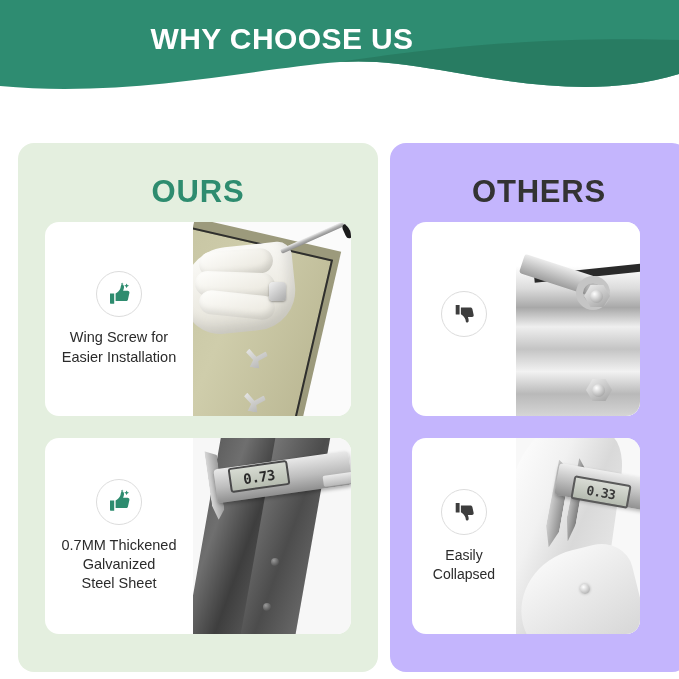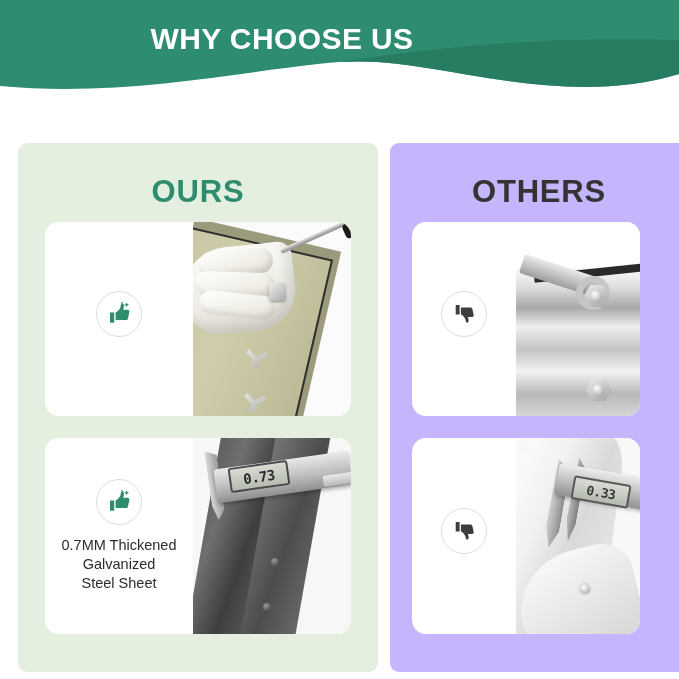--- a/index.html
+++ b/index.html
@@ -31,21 +31,21 @@
     font-size: 30px;
     font-weight: bold;
     letter-spacing: 0.4px;
     font-family: "Liberation Sans", sans-serif;
     z-index: 3;
   }
 
   
   .panel {
     position: absolute;
-    border-radius: 9px;
+    border-radius: 16px;
   }
   .panel-ours {
     left: 18px; top: 143px;
     width: 360px; height: 529px;
     background: #e4efdf;
   }
   .panel-others {
     left: 390px; top: 143px;
     width: 298px; height: 529px;
     background: #c4b5fd;
@@ -412,20 +412,22 @@
             <path d="M9.6 12.6 c2.1 -1.1 4.2 -3.4 4.9 -5.6 c0.35 -1.1 0.25 -2.3 0.85 -2.9
                      c0.8 -0.8 2.2 -0.35 2.5 0.75 c0.45 1.6 -0.1 3.4 -0.75 4.9 h4.55
                      c1.15 0 2 1.05 1.75 2.15 l-1.45 6.6 c-0.2 0.95 -1.05 1.6 -2 1.6
                      H9.6 Z" fill="#2e8c6f"></path>
             <path d="M20.6 2.4 l0.75 1.7 l1.7 0.75 l-1.7 0.75 l-0.75 1.7 l-0.75 -1.7
                      l-1.7 -0.75 l1.7 -0.75 Z" fill="#2e8c6f"></path>
             <path d="M16.1 1.6 l0.45 1.0 l1.0 0.45 l-1.0 0.45 l-0.45 1.0 l-0.45 -1.0
                      l-1.0 -0.45 l1.0 -0.45 Z" fill="#2e8c6f"></path>
           </svg>
         </div>
+        <div class="card-label">Wing Screw for
+Easier Installation</div>
       </div>
       <div class="card-photo-side photo-screw">
         <div class="ps-panel-edge"></div>
         <div class="ps-panel"></div>
         <div class="ps-wing ps-w1"></div>
         <div class="ps-wing ps-w2"></div>
         <div class="ps-hand"></div>
         <div class="ps-finger ps-f1"></div>
         <div class="ps-finger ps-f2"></div>
         <div class="ps-finger ps-f3"></div>
@@ -500,20 +502,22 @@
       <div class="card-text-side">
         <div class="badge-icon">
           <svg width="25" height="25" viewBox="0 0 27 27">
             <path d="M4 4.4 h4.2 v10.2 H4.6 a0.6 0.6 0 0 1 -0.6 -0.6 Z" fill="#3d3d3d"></path>
             <path d="M9.6 14.4 c2.1 1.1 4.2 3.4 4.9 5.6 c0.35 1.1 0.25 2.3 0.85 2.9
                      c0.8 0.8 2.2 0.35 2.5 -0.75 c0.45 -1.6 -0.1 -3.4 -0.75 -4.9 h4.55
                      c1.15 0 2 -1.05 1.75 -2.15 l-1.45 -6.6 c-0.2 -0.95 -1.05 -1.6 -2 -1.6
                      H9.6 Z" fill="#3d3d3d"></path>
           </svg>
         </div>
+        <div class="card-label">Easily
+Collapsed</div>
       </div>
       <div class="card-photo-side photo-caliper-light">
         <div class="pcl-sheet"></div>
         <div class="pcl-sheet2"></div>
         <div class="pcl-hole"></div>
         <div class="pcl-jaw"></div>
         <div class="pcl-jaw2"></div>
         <div class="pcl-caliper-body"></div>
 
         <div class="pcl-screen">

